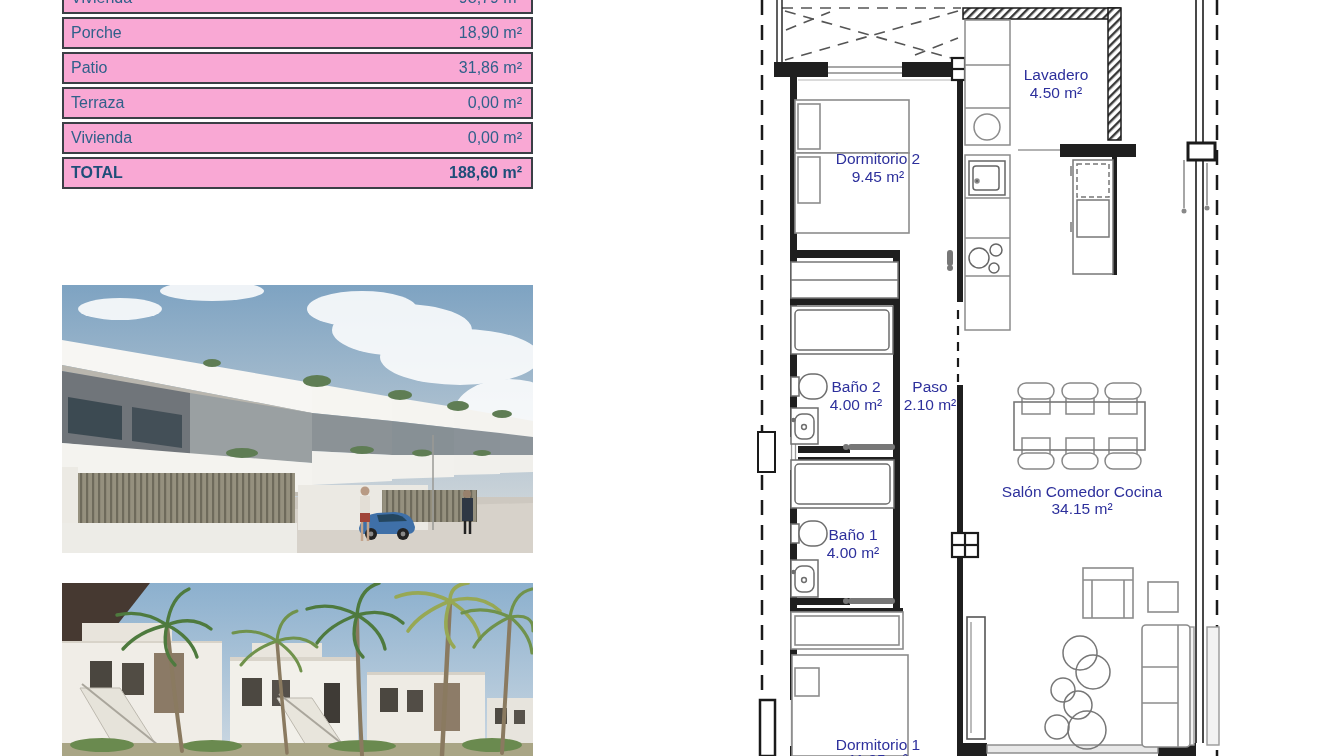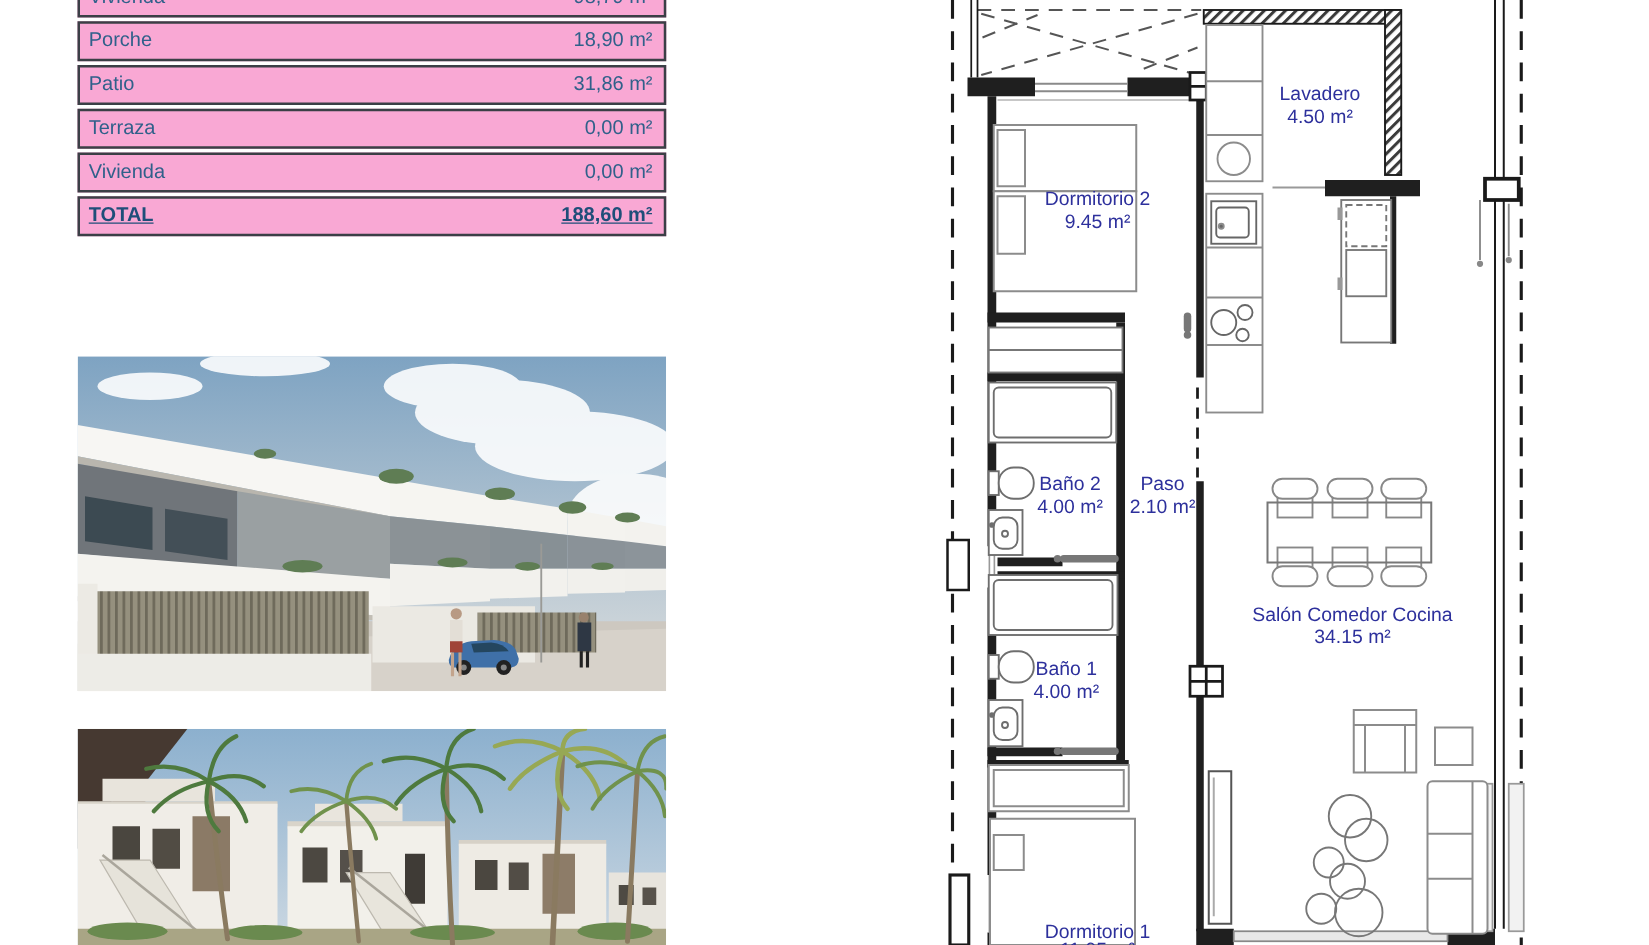--- a/index.html
+++ b/index.html
@@ -15,21 +15,21 @@
     position:absolute;left:62px;top:-18px;width:471px;
   }
   .area-row{
     display:flex;justify-content:space-between;align-items:center;
     box-sizing:border-box;
     height:32px;margin-bottom:3px;padding:0 9px 0 7px;
     background:#f9a8d4;border:2px solid #3b3f46;
     font-size:16px;color:#30608a;
   }
   .area-row .val{text-align:right;}
-  .area-row.total{font-weight:bold;color:#1f4e79;text-decoration:underline;}
+  .area-row.total{font-weight:bold;color:#1f4e79;}
   
   .photo{position:absolute;left:62px;overflow:hidden;}
   .photo svg{display:block;}
   #photo1{top:285px;width:471px;height:268px;}
   #photo2{top:583px;width:471px;height:173px;}
   
   #plan{position:absolute;left:0;top:0;}
   .room-name,.room-area{
     font-family:"Liberation Sans", sans-serif;
     font-size:15.5px;fill:#2d309c;

